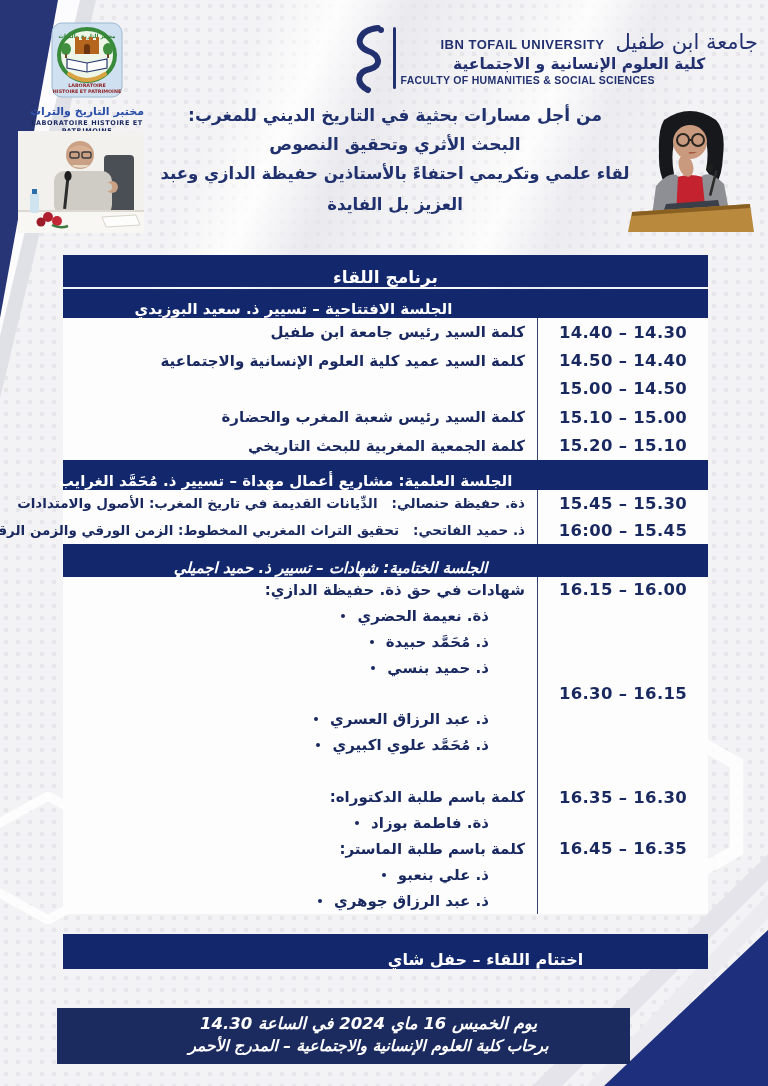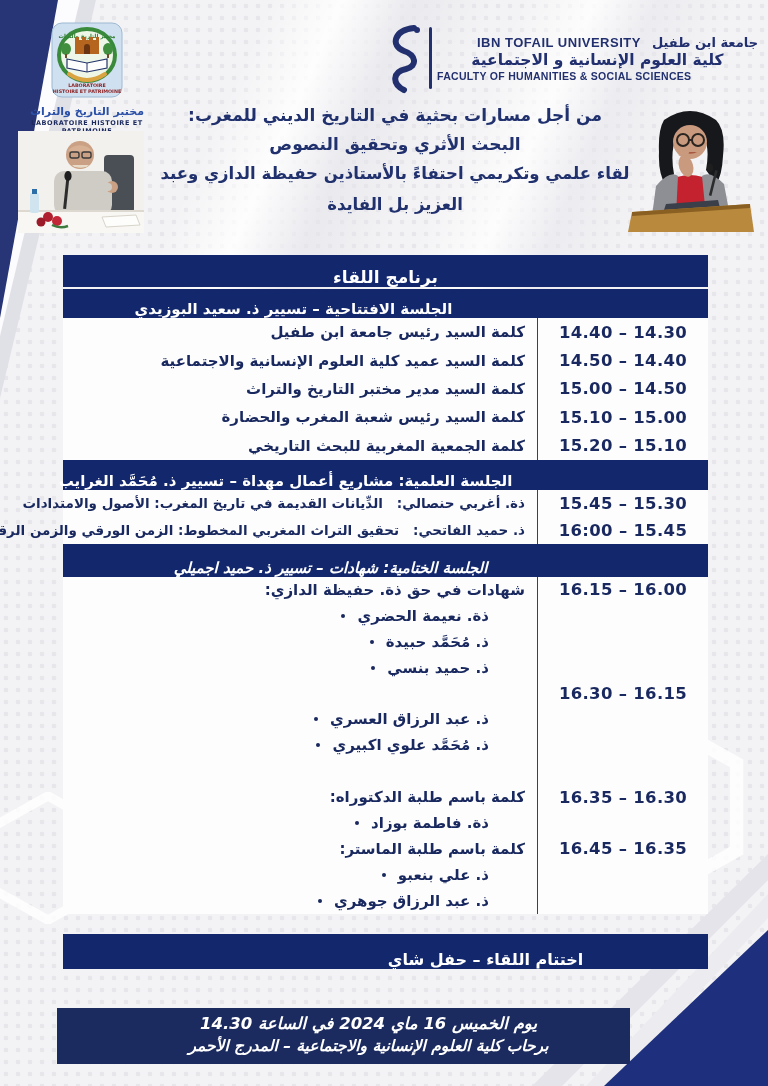--- a/index.html
+++ b/index.html
@@ -27,21 +27,21 @@
   
   .lab{position:absolute;left:20px;top:22px;width:134px;text-align:center;z-index:2;}
   .lab-ar{font-size:11px;font-weight:700;color:#2b50a8;margin-top:3px;letter-spacing:1px;}
   .lab-en{font-size:6.5px;font-weight:700;color:#1c2a5e;letter-spacing:.55px;margin-top:1px;}
   .univ{position:absolute;top:22px;right:10px;display:flex;align-items:center;gap:5px;
         direction:ltr;z-index:2;color:#22306f;}
   .vrule{width:3px;height:62px;background:#22306f;border-radius:2px;}
   .univ-text{display:flex;flex-direction:column;gap:1px;}
   .u1{display:flex;align-items:baseline;gap:11px;margin-left:40px;}
   .u1-en{font-family:"Liberation Sans",sans-serif;font-weight:700;font-size:13px;letter-spacing:.5px;}
-  .u1-ar{font-weight:700;font-size:13px;direction:rtl;text-align:right;}
+  .u1-ar{font-weight:400;font-size:21px;direction:rtl;text-align:right;}
   .u2{font-weight:700;font-size:15.5px;direction:rtl;text-align:center;}
   .u3{font-family:"Liberation Sans",sans-serif;font-weight:700;font-size:10.5px;letter-spacing:.3px;}
   .title{position:absolute;top:100px;left:140px;width:510px;text-align:center;direction:rtl;
          color:#20316e;font-weight:700;z-index:2;}
   .title .t1{font-size:17px;line-height:30px;}
   .title .t2{font-size:17px;line-height:28px;}
   .title .t3{font-size:16.5px;line-height:31px;}
   .photo-man{position:absolute;left:18px;top:131px;z-index:2;}
   .photo-woman{position:absolute;left:626px;top:104px;z-index:2;}
   
@@ -205,23 +205,20 @@
             </div>
           </div>
           <div class="row">
             <div class="cell-time">14.50 – 14.40</div>
             <div class="cell-text">
               <span>كلمة السيد عميد كلية العلوم الإنسانية والاجتماعية</span>
             </div>
           </div>
           <div class="row">
             <div class="cell-time">15.00 – 14.50</div>
-            <div class="cell-text">
-              <span>كلمة السيد مدير مختبر التاريخ والتراث</span>
-            </div>
           </div>
           <div class="row">
             <div class="cell-time">15.10 – 15.00</div>
             <div class="cell-text">
               <span>كلمة السيد رئيس شعبة المغرب والحضارة</span>
             </div>
           </div>
           <div class="row">
             <div class="cell-time">15.20 – 15.10</div>
             <div class="cell-text">
@@ -229,21 +226,21 @@
             </div>
           </div>
         </div>
         <div class="bar bar-s1">
           <span>الجلسة العلمية: مشاريع أعمال مهداة – تسيير ذ. مُحَمَّد الغرايب</span>
         </div>
         <div class="rows rows-s1">
           <div class="row">
             <div class="cell-time">15.45 – 15.30</div>
             <div class="cell-text">
-              <span>ذة. أغربي حنصالي:</span>
+              <span>ذة. حفيظة حنصالي:</span>
               <span>الدِّيانات القديمة في تاريخ المغرب: الأصول والامتدادات</span>
             </div>
           </div>
           <div class="row">
             <div class="cell-time">16:00 – 15.45</div>
             <div class="cell-text">
               <span>ذ. حميد الفاتحي:</span>
               <span>تحقيق التراث المغربي المخطوط: الزمن الورقي والزمن الرقمي</span>
             </div>
           </div>

